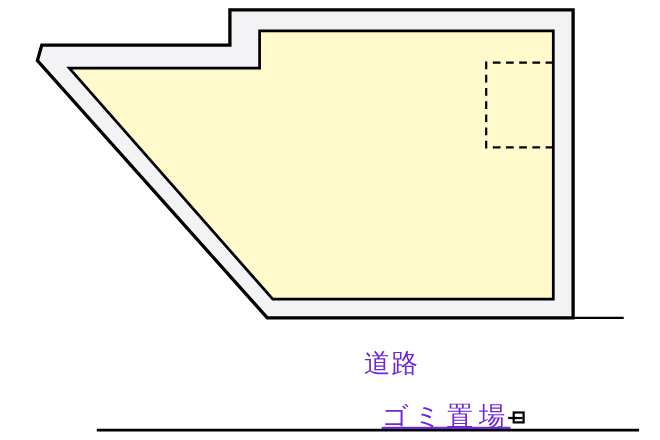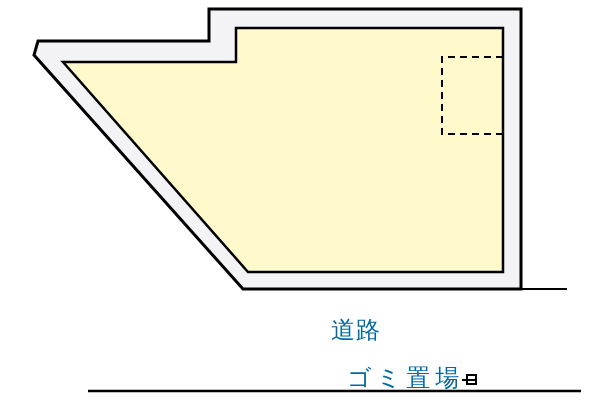--- a/index.html
+++ b/index.html
@@ -1,21 +1,21 @@
 <!DOCTYPE html>
 <html><head>
 <meta charset="utf-8">
 <style>
   html, body { margin: 0; padding: 0; background: #ffffff; }
   body { width: 600px; height: 400px; position: relative; overflow: hidden;
          font-family: "DejaVu Sans", sans-serif; }
   svg.plan { position: absolute; left: 0; top: 0; }
-  .label { position: absolute; color: #0369a1; white-space: nowrap; }
+  .label { position: absolute; color: #6d28d9; white-space: nowrap; }
   .road-label { left: 331px; top: 314px; font-size: 24px; letter-spacing: 1px; }
-  .garbage-label { left: 347px; top: 362px; font-size: 24px; letter-spacing: 5px; }
+  .garbage-label { left: 347px; top: 362px; font-size: 24px; letter-spacing: 5px; text-decoration: underline; }
   .anchor-mark { display: inline-block; width: 11px; height: 11px; border: 2px solid #000;
                  box-sizing: border-box; vertical-align: 1px; margin-left: 2px; position: relative; }
   .anchor-mark::before { content: ""; position: absolute; left: -6px; top: 3px; width: 8px; height: 2px; background:#000; }
   .anchor-mark::after { content: ""; position: absolute; left: 1px; top: 3px; width: 6px; height: 2px; background:#000; }
 </style>
 </head>
 <body>
 
 <svg class="plan" width="600" height="400" viewBox="0 0 600 400">
   <polygon points="38,41 209,41 209,9 521,9 521,289 243,289 34,55" fill="#f3f3f5" stroke="#000" stroke-width="3" stroke-linejoin="miter"></polygon>

